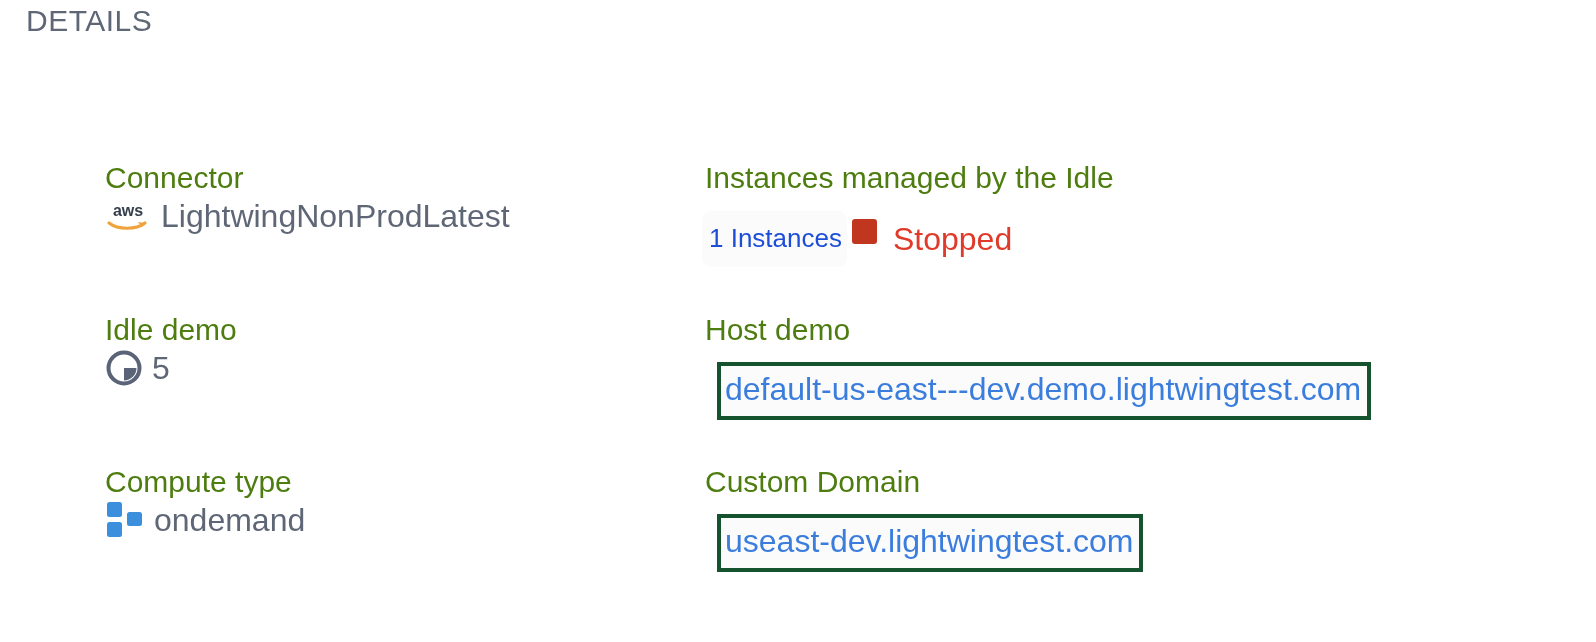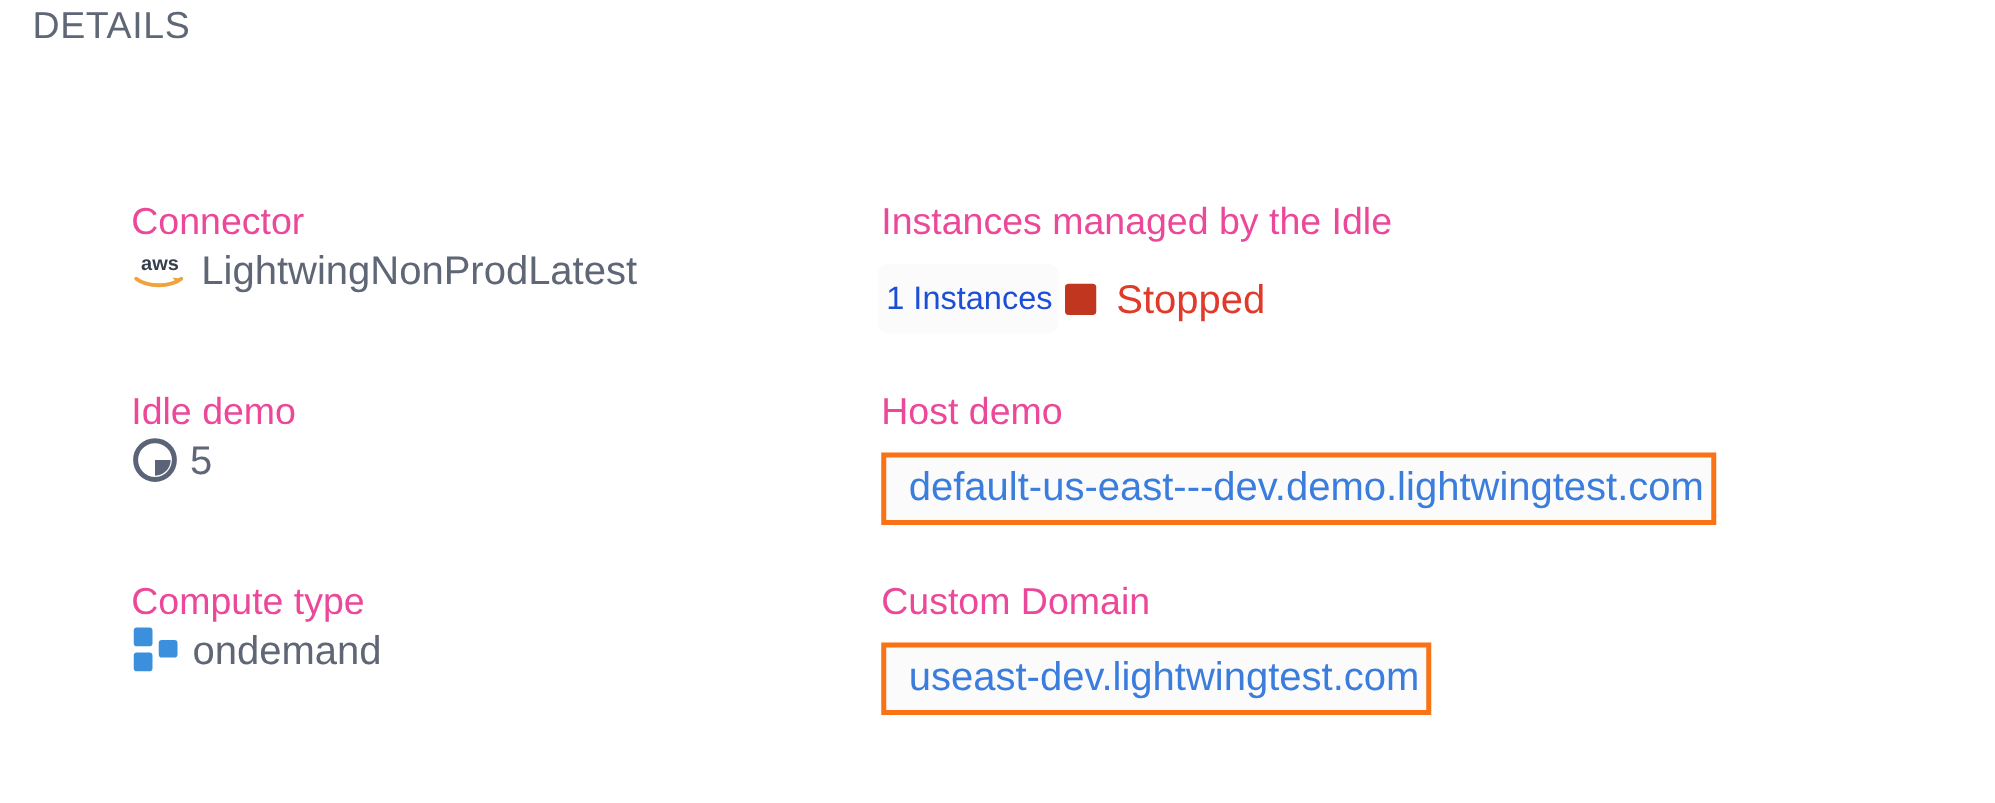--- a/index.html
+++ b/index.html
@@ -48,21 +48,21 @@
 
   .detail-cell {
     position: absolute;
     top: 0;
   }
   .col-left  { left: 105px; }
   .col-right { left: 705px; }
 
   .detail-label {
     font-size: 30px;
-    color: #ec4899;
+    color: #4d7c0f;
     font-weight: 400;
     white-space: nowrap;
     line-height: 36px;
   }
 
   .detail-value {
     font-size: 32px;
     color: #5f6776;
     font-weight: 400;
     white-space: nowrap;
@@ -113,21 +113,20 @@
     background: #fbfbfc;
     border-radius: 6px;
     padding: 4px 2px 6px 4px;
     white-space: nowrap;
     cursor: pointer;
     box-shadow: 0 0 0 3px #fbfbfc;
   }
 
   .status-chip {
     display: flex;
-    align-items: center;
     margin-left: 8px;
     white-space: nowrap;
   }
 
   .status-square {
     width: 25px;
     height: 25px;
     background: #c1361f;
     border-radius: 3px;
     flex: 0 0 auto;
@@ -137,24 +136,25 @@
     font-size: 32px;
     line-height: 40px;
     color: #e03a2a;
     margin-left: 16px;
     white-space: nowrap;
   }
 
   
   .annot-box {
     display: inline-block;
-    border: 4px solid #f97316;
+    border: 4px solid #14532d;
     background: #fbfbfc;
-    padding: 2px 6px 6px 18px;
+    padding: 2px 6px 6px 4px;
     margin-top: 14px;
+    margin-left: 12px;
   }
 
   .annot-box .link-text {
     font-size: 32px;
     line-height: 42px;
     color: #3b7ddd;
     white-space: nowrap;
     cursor: pointer;
     display: inline-block;
   }

